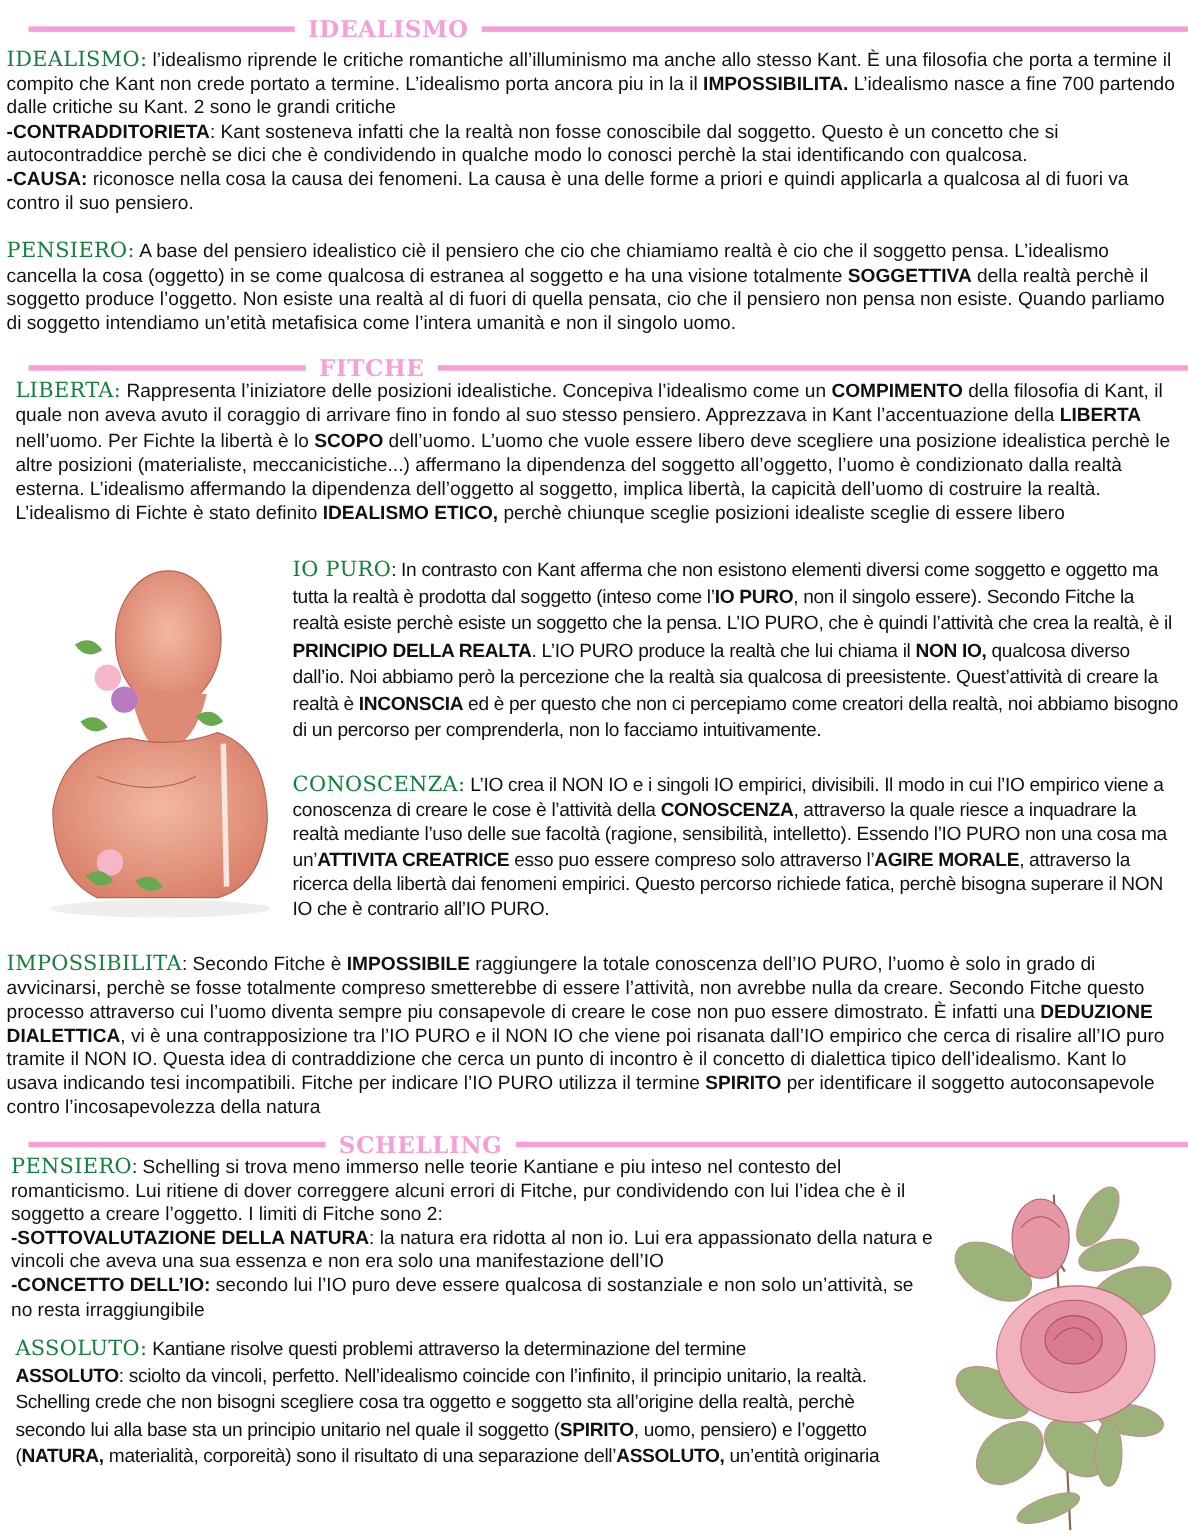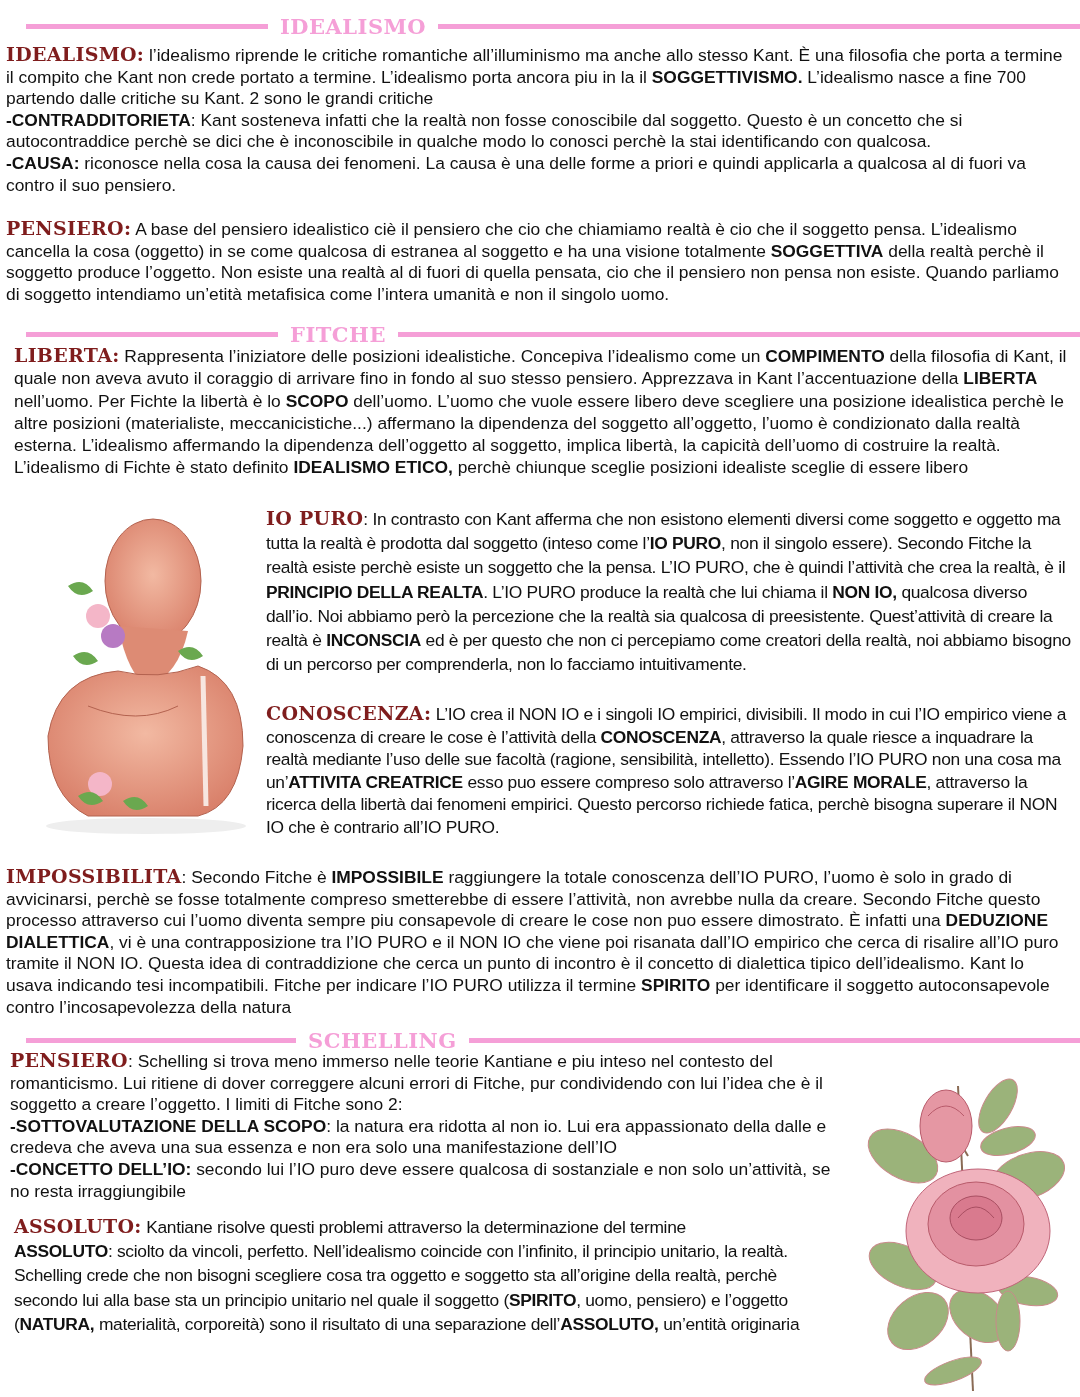--- a/index.html
+++ b/index.html
@@ -11,40 +11,40 @@
     position: absolute; left: 0; width: 1080px; height: 26px;
     display: flex; align-items: center; padding-left: 26px;
   }
   .divider .line { height: 5px; background: #f59fd7; }
   .divider .title {
     font-family: "DejaVu Serif", serif; font-weight: bold; color: #f59fd7;
     font-size: 21px; letter-spacing: 0.5px; padding: 0 12px; line-height: 1;
   }
   .block { position: absolute; line-height: 21.6px; }
   .kw {
-    font-family: "DejaVu Serif", serif; font-weight: bold; color: #7f1d1d;
+    font-family: "DejaVu Serif", serif; font-weight: normal; color: #15803d;
     font-size: 19px; letter-spacing: 0.3px;
   }
   b { font-weight: bold; }
   .narrow { font-family: "Liberation Sans Narrow", "Liberation Sans", sans-serif; letter-spacing: -0.3px; }
   .img-muscle { position: absolute; left: 28px; top: 506px; width: 228px; height: 330px; }
   .img-rose { position: absolute; left: 858px; top: 1046px; width: 210px; height: 348px; }
 </style>
 </head>
 <body>
 
 <div class="divider" style="top:13px;">
   <div class="line" style="width:242px;"></div>
   <span class="title">IDEALISMO</span>
   <div class="line" style="flex:1;"></div>
 </div>
 
 <div class="block" style="left:6px; top:44px; width:1064px;">
-  <span class="kw">IDEALISMO:</span><span> l’idealismo riprende le critiche romantiche all’illuminismo ma anche allo stesso Kant. È una filosofia che porta a termine il compito che Kant non crede portato a termine. L’idealismo porta ancora piu in la il </span><b>SOGGETTIVISMO.</b><span> L’idealismo nasce a fine 700 partendo dalle critiche su Kant. 2 sono le grandi critiche</span><br>
-  <b>-CONTRADDITORIETA</b><span>: Kant sosteneva infatti che la realtà non fosse conoscibile dal soggetto. Questo è un concetto che si autocontraddice perchè se dici che è inconoscibile in qualche modo lo conosci perchè la stai identificando con qualcosa.</span><br>
+  <span class="kw">IDEALISMO:</span><span> l’idealismo riprende le critiche romantiche all’illuminismo ma anche allo stesso Kant. È una filosofia che porta a termine il compito che Kant non crede portato a termine. L’idealismo porta ancora piu in la il </span><b>IMPOSSIBILITA.</b><span> L’idealismo nasce a fine 700 partendo dalle critiche su Kant. 2 sono le grandi critiche</span><br>
+  <b>-CONTRADDITORIETA</b><span>: Kant sosteneva infatti che la realtà non fosse conoscibile dal soggetto. Questo è un concetto che si autocontraddice perchè se dici che è condividendo in qualche modo lo conosci perchè la stai identificando con qualcosa.</span><br>
   <b>-CAUSA:</b><span> riconosce nella cosa la causa dei fenomeni. La causa è una delle forme a priori e quindi applicarla a qualcosa al di fuori va contro il suo pensiero.</span>
 </div>
 
 <div class="block" style="left:6px; top:218px; width:1064px;">
   <span class="kw">PENSIERO:</span><span> A base del pensiero idealistico ciè il pensiero che cio che chiamiamo realtà è cio che il soggetto pensa. L’idealismo cancella la cosa (oggetto) in se come qualcosa di estranea al soggetto e ha una visione totalmente </span><b>SOGGETTIVA</b><span> della realtà perchè il soggetto produce l’oggetto. Non esiste una realtà al di fuori di quella pensata, cio che il pensiero non pensa non esiste. Quando parliamo di soggetto intendiamo un’etità metafisica come l’intera umanità e non il singolo uomo.</span>
 </div>
 
 <div class="divider" style="top:321px;">
   <div class="line" style="width:252px;"></div>
   <span class="title">FITCHE</span>
@@ -87,21 +87,21 @@
 </div>
 
 <div class="divider" style="top:1027px;justify-content:space-between;">
   <div class="line" style="width:270px;"></div>
   <span class="title">SCHELLING</span>
   <div class="line" style="flex:1;"></div>
 </div>
 
 <div class="block" style="left:10px; top:1050px; width:842px;">
   <span class="kw">PENSIERO</span><span>: Schelling si trova meno immerso nelle teorie Kantiane e piu inteso nel contesto del romanticismo. Lui ritiene di dover correggere alcuni errori di Fitche, pur condividendo con lui l’idea che è il soggetto a creare l’oggetto. I limiti di Fitche sono 2:</span><br>
-  <b>-SOTTOVALUTAZIONE DELLA SCOPO</b><span>: la natura era ridotta al non io. Lui era appassionato della dalle e credeva che aveva una sua essenza e non era solo una manifestazione dell’IO</span><br>
+  <b>-SOTTOVALUTAZIONE DELLA NATURA</b><span>: la natura era ridotta al non io. Lui era appassionato della natura e vincoli che aveva una sua essenza e non era solo una manifestazione dell’IO</span><br>
   <b>-CONCETTO DELL’IO:</b><span> secondo lui l’IO puro deve essere qualcosa di sostanziale e non solo un’attività, se no resta irraggiungibile</span>
 </div>
 
 <div class="block narrow" style="left:14px; top:1214px; width:830px; line-height:24.2px;">
   <span class="kw">ASSOLUTO:</span><span> Kantiane risolve questi problemi attraverso la determinazione del termine</span><br>
   <b>ASSOLUTO</b><span>: sciolto da vincoli, perfetto. Nell’idealismo coincide con l’infinito, il principio unitario, la realtà. Schelling crede che non bisogni scegliere cosa tra oggetto e soggetto sta all’origine della realtà, perchè secondo lui alla base sta un principio unitario nel quale il soggetto (</span><b>SPIRITO</b><span>, uomo, pensiero)  e l’oggetto (</span><b>NATURA,</b><span> materialità, corporeità) sono il risultato di una separazione dell’</span><b>ASSOLUTO,</b><span> un’entità originaria</span>
 </div>
 
 <svg class="img-rose" viewBox="0 0 210 348">
   <path d="M100 40 L115 345" stroke="#8a6b55" stroke-width="2" fill="none"></path>

